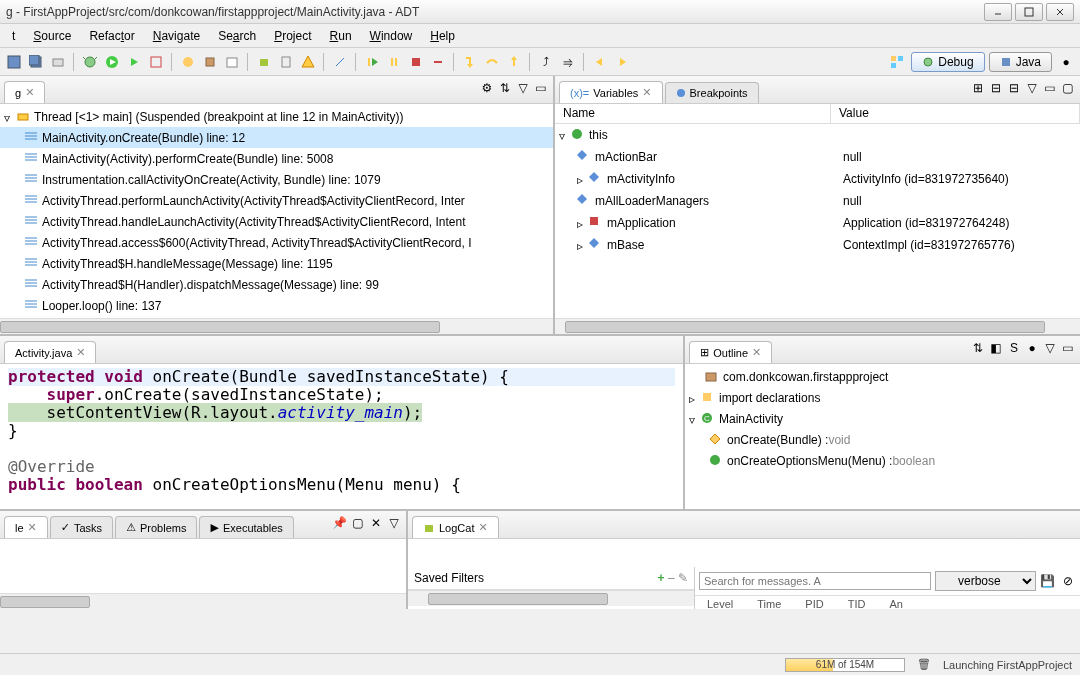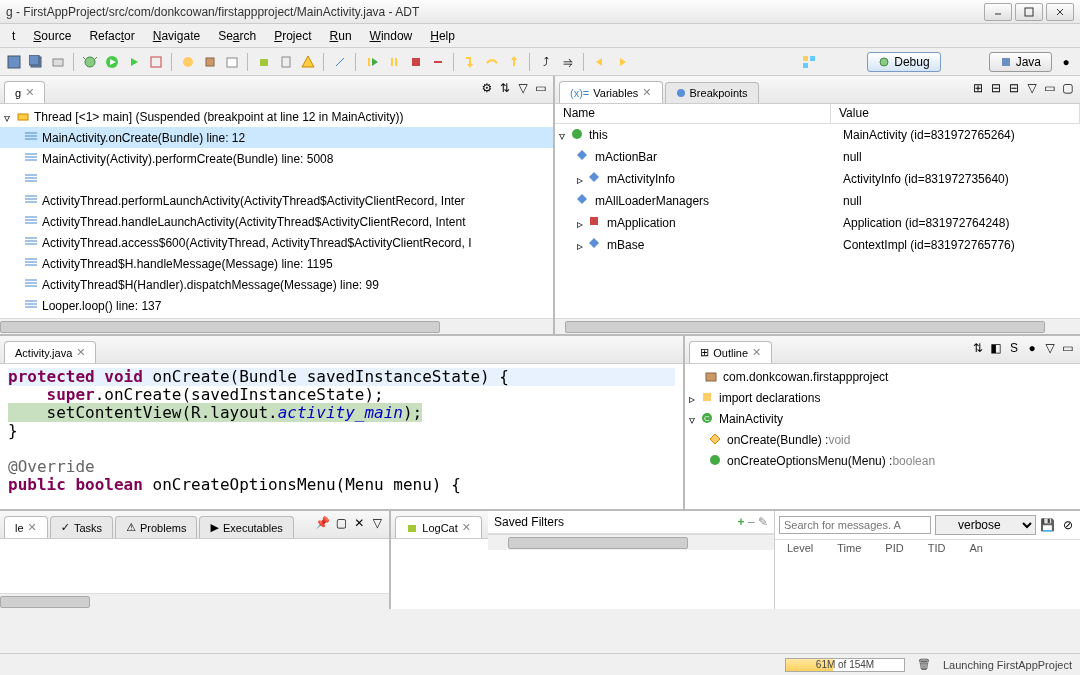--- a/index.html
+++ b/index.html
@@ -15,21 +15,21 @@
 
 .menubar { height:24px; display:flex; align-items:center; padding:0 4px; background:#f0f0f0; border-bottom:1px solid #d0d0d0; gap:2px; }
 .menubar .item { padding:3px 8px; cursor:default; }
 .mnemonic { text-decoration:underline; }
 
 
 .toolbar { height:28px; display:flex; align-items:center; padding:0 4px; gap:2px; background:#f0f0f0; border-bottom:1px solid #ccc; }
 .tb-btn { width:20px; height:20px; display:flex; align-items:center; justify-content:center; border-radius:2px; }
 .tb-sep { width:2px; height:18px; border-left:1px solid #bbb; margin:0 3px; }
 .persp { margin-left:auto; display:flex; gap:4px; align-items:center; }
-.persp-btn { padding:2px 10px; border:1px solid #999; border-radius:3px; background:linear-gradient(#fdfdfd,#e5e5e5); display:flex; gap:4px; align-items:center;margin-left:44px; }
+.persp-btn { padding:2px 10px; border:1px solid #999; border-radius:3px; background:linear-gradient(#fdfdfd,#e5e5e5); display:flex; gap:4px; align-items:center; }
 .persp-btn.active { background:linear-gradient(#fff,#d5e5f5); border-color:#7a9bc8; }
 
 
 .main { flex:1; display:flex; flex-direction:column; min-height:0; }
 .row1 { display:flex; height:260px; border-bottom:2px solid #bbb; }
 .debug-panel { width:555px; border-right:2px solid #bbb; display:flex; flex-direction:column; background:#fff; }
 .vars-panel { flex:1; display:flex; flex-direction:column; background:#fff; }
 
 .panel-tabs { height:28px; background:linear-gradient(#f8f8f8,#e8e8e8); display:flex; align-items:flex-end; padding:0 4px; border-bottom:1px solid #ccc; position:relative; }
 .tab { padding:4px 10px; background:#fff; border:1px solid #bbb; border-bottom:none; border-radius:4px 4px 0 0; margin-right:2px; display:flex; gap:4px; align-items:center; font-size:11px; cursor:default; }
@@ -58,21 +58,21 @@
 .editor-body { flex:1; overflow:auto; padding:4px 8px; font-family:Consolas,monospace; font-size:16px; color:#000; line-height:18px; }
 .kw { color:#7f0055; font-weight:bold; }
 .annot { color:#646464; }
 .ital { font-style:italic; color:#0000c0; }
 .hl-line { background:#e8f2fe; display:block; }
 .cur-line { background:#c8e0c0; display:inline; }
 
 
 .row3 { flex:1; display:flex; min-height:0; }
 .bottom-left { width:408px; border-right:2px solid #bbb; display:flex; flex-direction:column; background:#fff; }
-.logcat-panel { flex:1; display:flex; flex-direction:row; background:#fff; }
+.logcat-panel { flex:1; display:flex; flex-direction:column; background:#fff;gap:28px; }
 .logcat-body { flex:1; display:flex; min-height:0; }
 .filters { width:287px; border-right:1px solid #ccc; display:flex; flex-direction:column; }
 .filters-head { display:flex; justify-content:space-between; padding:4px 6px; border-bottom:1px solid #ddd; align-items:center; }
 .log-main { flex:1; display:flex; flex-direction:column; }
 .log-search { padding:4px; border-bottom:1px solid #ddd; display:flex; gap:4px; align-items:center; }
 .log-search input { flex:1; border:1px solid #aaa; padding:2px 4px; font-size:11px; color:#888; }
 .log-search select { border:1px solid #aaa; padding:1px 18px; font-size:12px; }
 .log-cols { display:flex; padding:2px 0; font-size:11px; color:#555; }
 .log-cols span { padding:0 12px; }
 
@@ -334,20 +334,21 @@
             </div>
           <div class="tree-row">
               <span class="indent" style="width:20px"></span>
               <span class="ticon">
                 <svg width="14" height="10">
                   <line x1="1" y1="2" x2="13" y2="2" stroke="#48c"></line>
                   <line x1="1" y1="5" x2="13" y2="5" stroke="#48c"></line>
                   <line x1="1" y1="8" x2="13" y2="8" stroke="#48c"></line>
                 </svg>
               </span>
+              <span>Instrumentation.callActivityOnCreate(Activity, Bundle) line: 1079</span>
             </div>
           <div class="tree-row">
               <span class="indent" style="width:20px"></span>
               <span class="ticon">
                 <svg width="14" height="10">
                   <line x1="1" y1="2" x2="13" y2="2" stroke="#48c"></line>
                   <line x1="1" y1="5" x2="13" y2="5" stroke="#48c"></line>
                   <line x1="1" y1="8" x2="13" y2="8" stroke="#48c"></line>
                 </svg>
               </span>
@@ -446,21 +447,20 @@
           <div class="vrow">
             <div class="vcol-name">
                 <span class="twisty">▿</span>
                 <span class="ticon">
                   <svg width="12" height="12">
                     <circle cx="6" cy="6" r="5" fill="#4a4"></circle>
                   </svg>
                 </span>
                 <span>this</span>
               </div>
-            <div class="vcol-value">MainActivity  (id=831972765264)</div>
           </div>
           <div class="vrow">
             <div class="vcol-name">
                 <span class="indent" style="width:18px"></span>
                 <span class="ticon">
                   <svg width="10" height="10">
                     <polygon points="5,0 10,5 5,10 0,5" fill="#5b8fd8"></polygon>
                   </svg>
                 </span>
                 <span>mActionBar</span>

